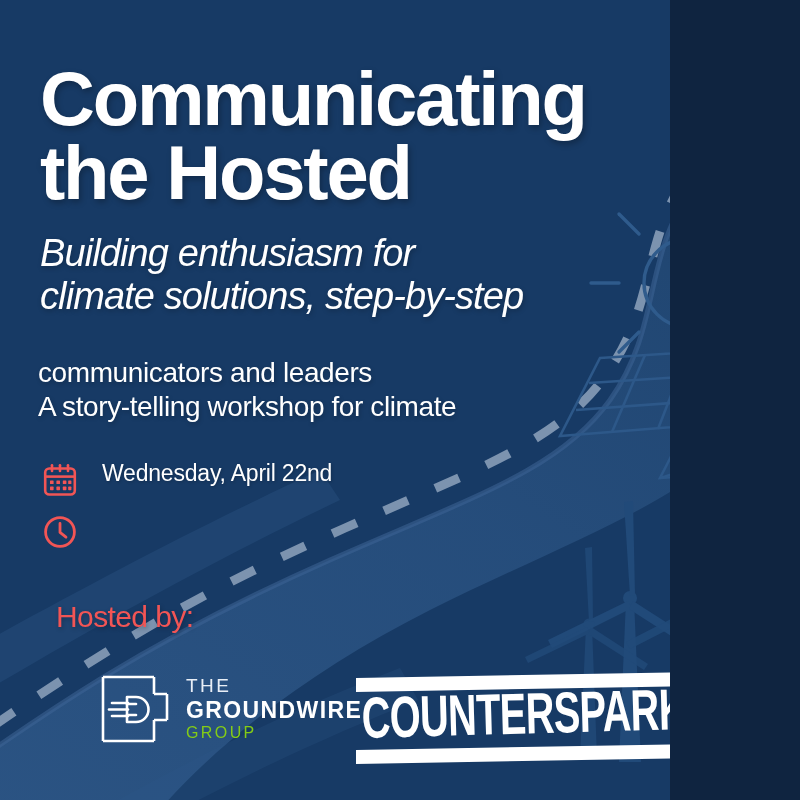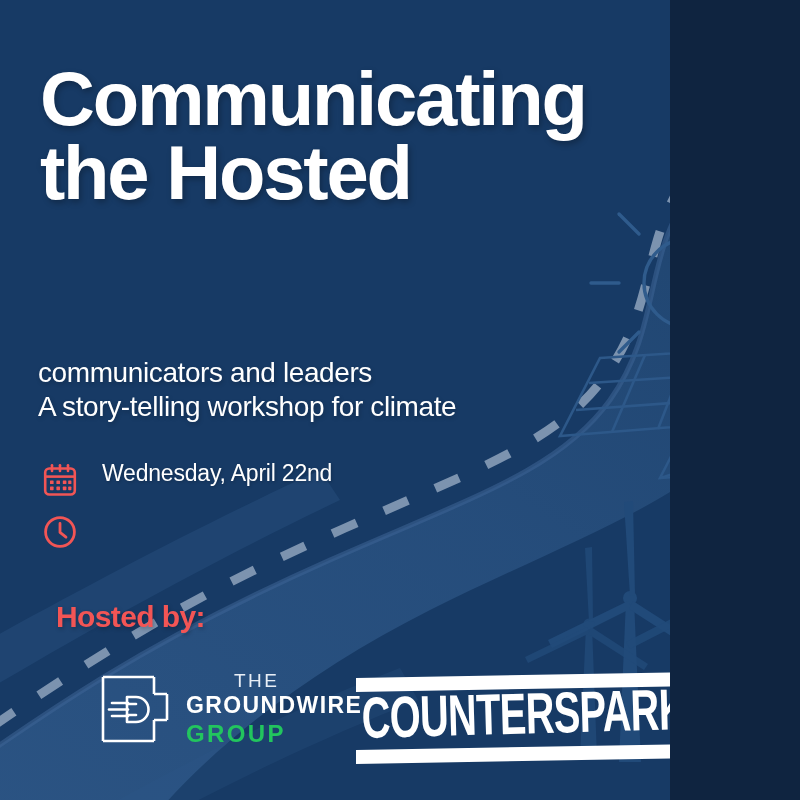--- a/index.html
+++ b/index.html
@@ -116,21 +116,21 @@
     text-shadow: 1px 1px 3px rgba(0,0,0,0.22);
   }
 
   
   .hosted-by {
     position: absolute;
     left: 56px;
     top: 600px;
     color: #f25555;
     font-size: 30px;
-    font-weight: bold;
+    font-weight: normal;
     letter-spacing: -0.6px;
     text-shadow: 1px 2px 4px rgba(0,0,0,0.25);
     white-space: nowrap;
   }
 
   
   .logos {
     position: absolute;
     left: 0;
     top: 660px;
@@ -155,33 +155,32 @@
     display: flex;
     flex-direction: column;
     justify-content: center;
   }
   .gw-the {
     color: #e8eef6;
     font-size: 19px;
     font-weight: normal;
     letter-spacing: 2.4px;
     line-height: 1.18;
-    margin-left: 48px;
   }
   .gw-main {
     color: #ffffff;
     font-size: 23px;
     font-weight: bold;
     letter-spacing: 1.4px;
     line-height: 1.18;
   }
   .gw-group {
-    color: #22c55e;
-    font-size: 24px;
-    font-weight: bold;
+    color: #84cc16;
+    font-size: 16px;
+    font-weight: normal;
     letter-spacing: 2.4px;
     line-height: 1.18;
   }
 
   .logo-counterspark {
     position: absolute;
     left: 348px;
     top: 6px;
     width: 352px;
     height: 104px;
@@ -297,20 +296,24 @@
     </g>
   </svg>
 
   <div id="content">
 
     <div class="title-block">
       <span class="title-line">Communicating</span>
       <span class="title-line">the Hosted</span>
     </div>
 
+    <div class="subtitle-block">
+      <span class="subtitle-line">Building enthusiasm for</span>
+      <span class="subtitle-line">climate solutions, step-by-step</span>
+    </div>
 
     <div class="desc-block">
       <span class="desc-line">communicators and leaders</span>
       <span class="desc-line">A story-telling workshop for climate</span>
     </div>
 
     <div class="details">
 
       <div class="detail-row">
         <span class="detail-icon">

